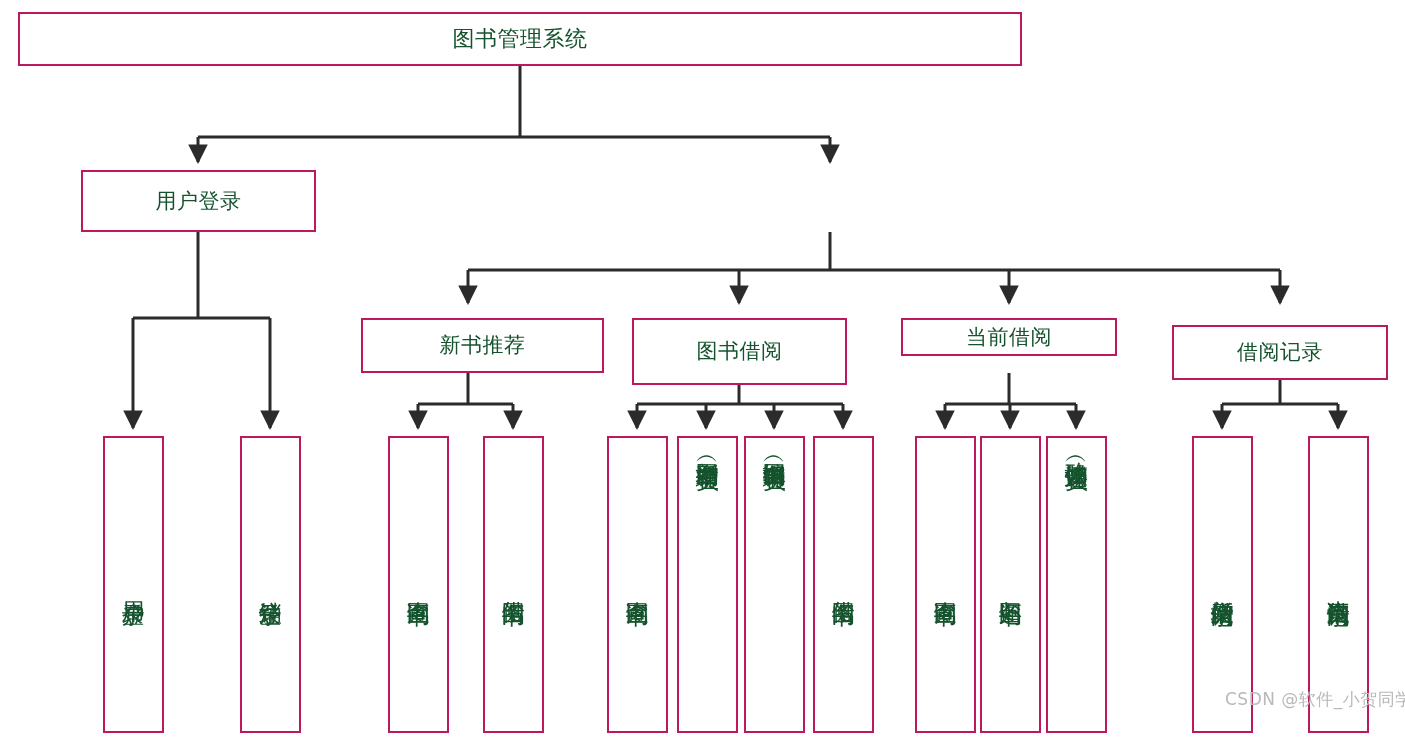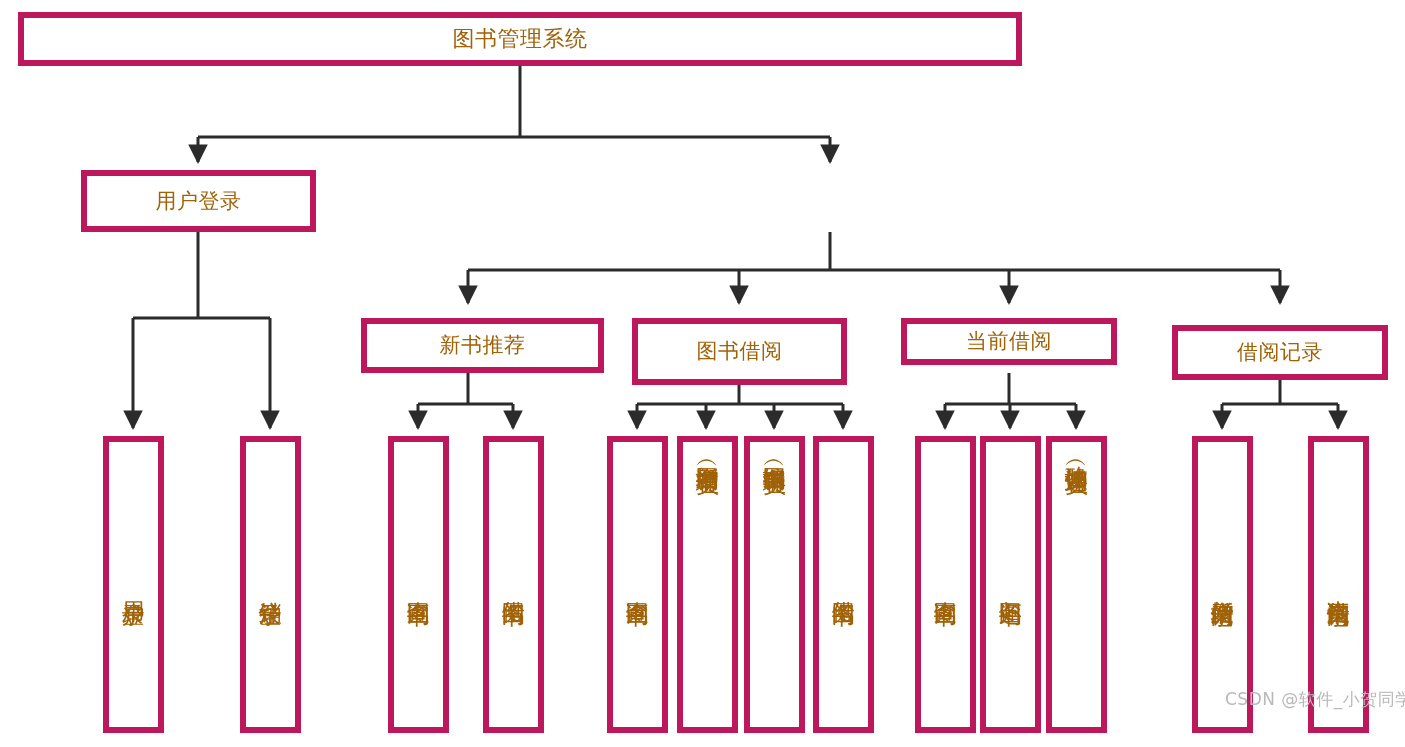--- a/index.html
+++ b/index.html
@@ -21,26 +21,26 @@
   #diagram-svg {
     position: absolute;
     left: 0;
     top: 0;
     width: 1405px;
     height: 747px;
   }
   .node {
     position: absolute;
     box-sizing: border-box;
-    border: 6px solid #be185d;
+    border: 2px solid #be185d;
     background: #ffffff;
     display: flex;
     align-items: center;
     justify-content: center;
-    color: #a16207;
+    color: #14532d;
     z-index: 2;
   }
   .node-label {
     display: block;
     text-align: center;
     line-height: 1.15;
     white-space: nowrap;
   }
   .node.horizontal .node-label {
     font-size: 21px;
@@ -139,21 +139,21 @@
   <div class="node horizontal" style="left:81px; top:170px; width:235px; height:62px;">
     <span class="node-label">用户登录</span>
   </div>
 
   <div class="node horizontal" style="left:361px; top:318px; width:243px; height:55px;">
     <span class="node-label">新书推荐</span>
   </div>
   <div class="node horizontal" style="left:632px; top:318px; width:215px; height:67px;">
     <span class="node-label">图书借阅</span>
   </div>
-  <div class="node horizontal" style="left:901px; top:318px; width:216px; height:47px;">
+  <div class="node horizontal" style="left:901px; top:318px; width:216px; height:38px;">
     <span class="node-label">当前借阅</span>
   </div>
   <div class="node horizontal" style="left:1172px; top:318px; width:216px; height:55px;margin-top:7px;">
     <span class="node-label">借阅记录</span>
   </div>
 
   <div class="node vertical centered" style="left:103px; top:436px; width:61px; height:297px;">
     <span class="node-label">用户登录</span>
   </div>
   <div class="node vertical centered" style="left:240px; top:436px; width:61px; height:297px;">

